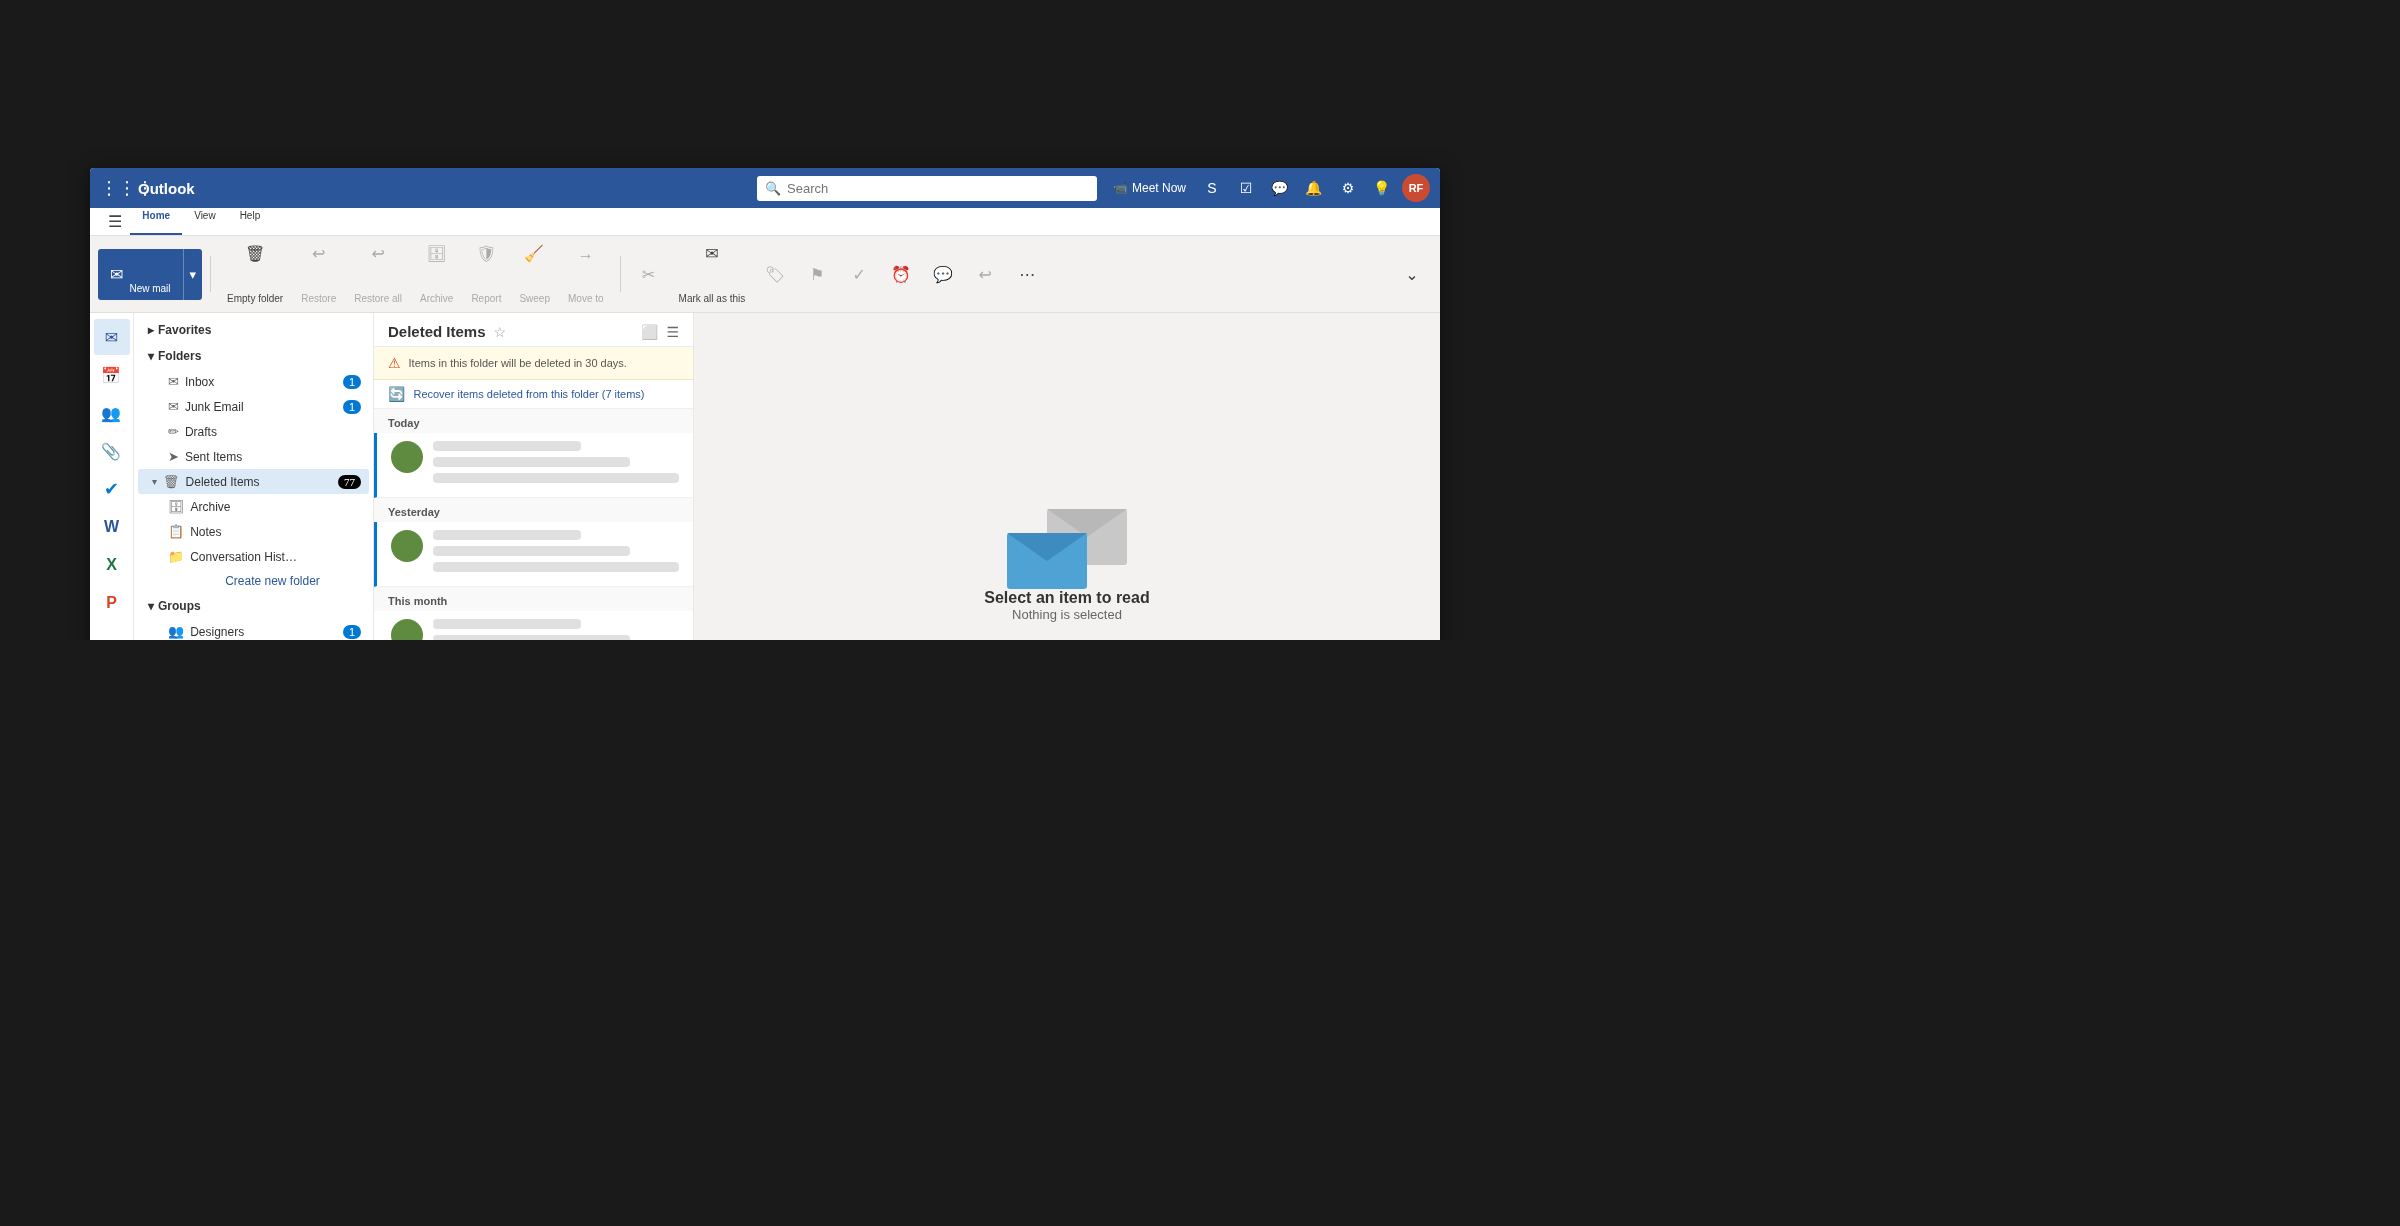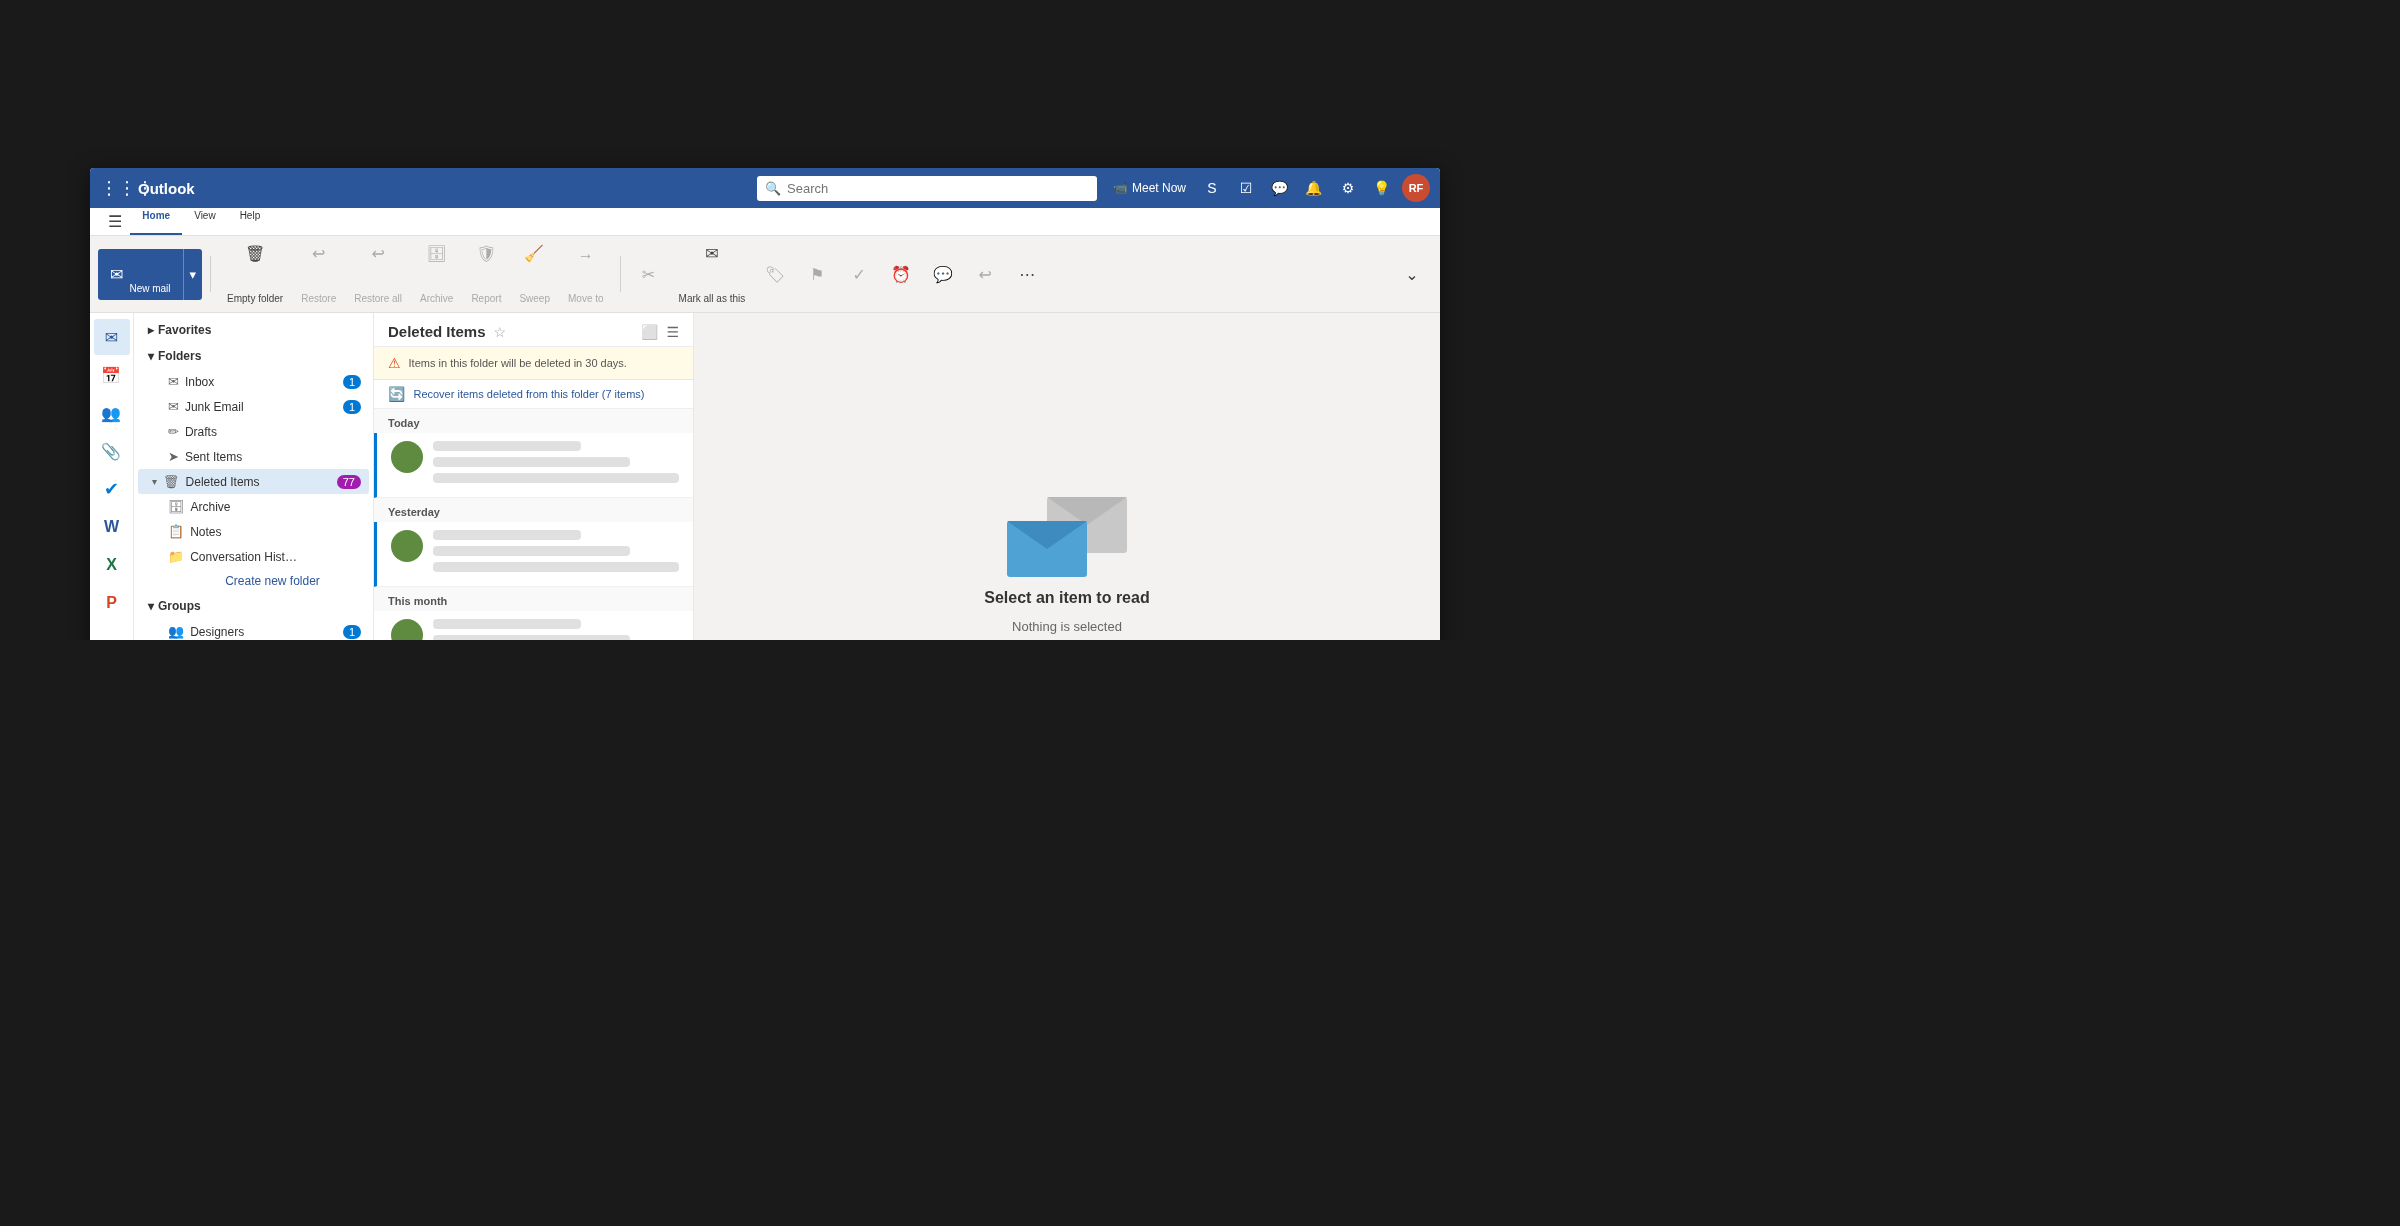--- a/index.html
+++ b/index.html
@@ -249,21 +249,22 @@
     .folder-item .folder-icon { font-size: 13px; color: #666; }
     .folder-item .folder-count {
       margin-left: auto;
       background: #0078d4;
       color: white;
       border-radius: 10px;
       padding: 1px 6px;
       font-size: 11px;
     }
     .folder-item .folder-count.gray {
-      background: #a21caf;
+      background: #000000;
+      font-family: Liberation Serif, serif;
     }
     .create-new-folder {
       padding: 5px 8px 5px 46px;
       font-size: 12px;
       color: #2b579a;
       cursor: pointer;
       text-align: center;
     }
     .folder-item.has-expand {
       padding-left: 14px;
@@ -367,21 +368,21 @@
     .email-skeleton.full { width: 100%; }
 
     
     .reading-pane {
       flex: 1;
       background: #f3f2f1;
       display: flex;
       flex-direction: column;
       align-items: center;
       justify-content: center;
-      gap: 12px;
+      gap: 0;
     }
     .reading-pane-icon {
       position: relative;
       width: 120px;
       height: 90px;
     }
     
     .env-back {
       position: absolute;
       width: 80px;

